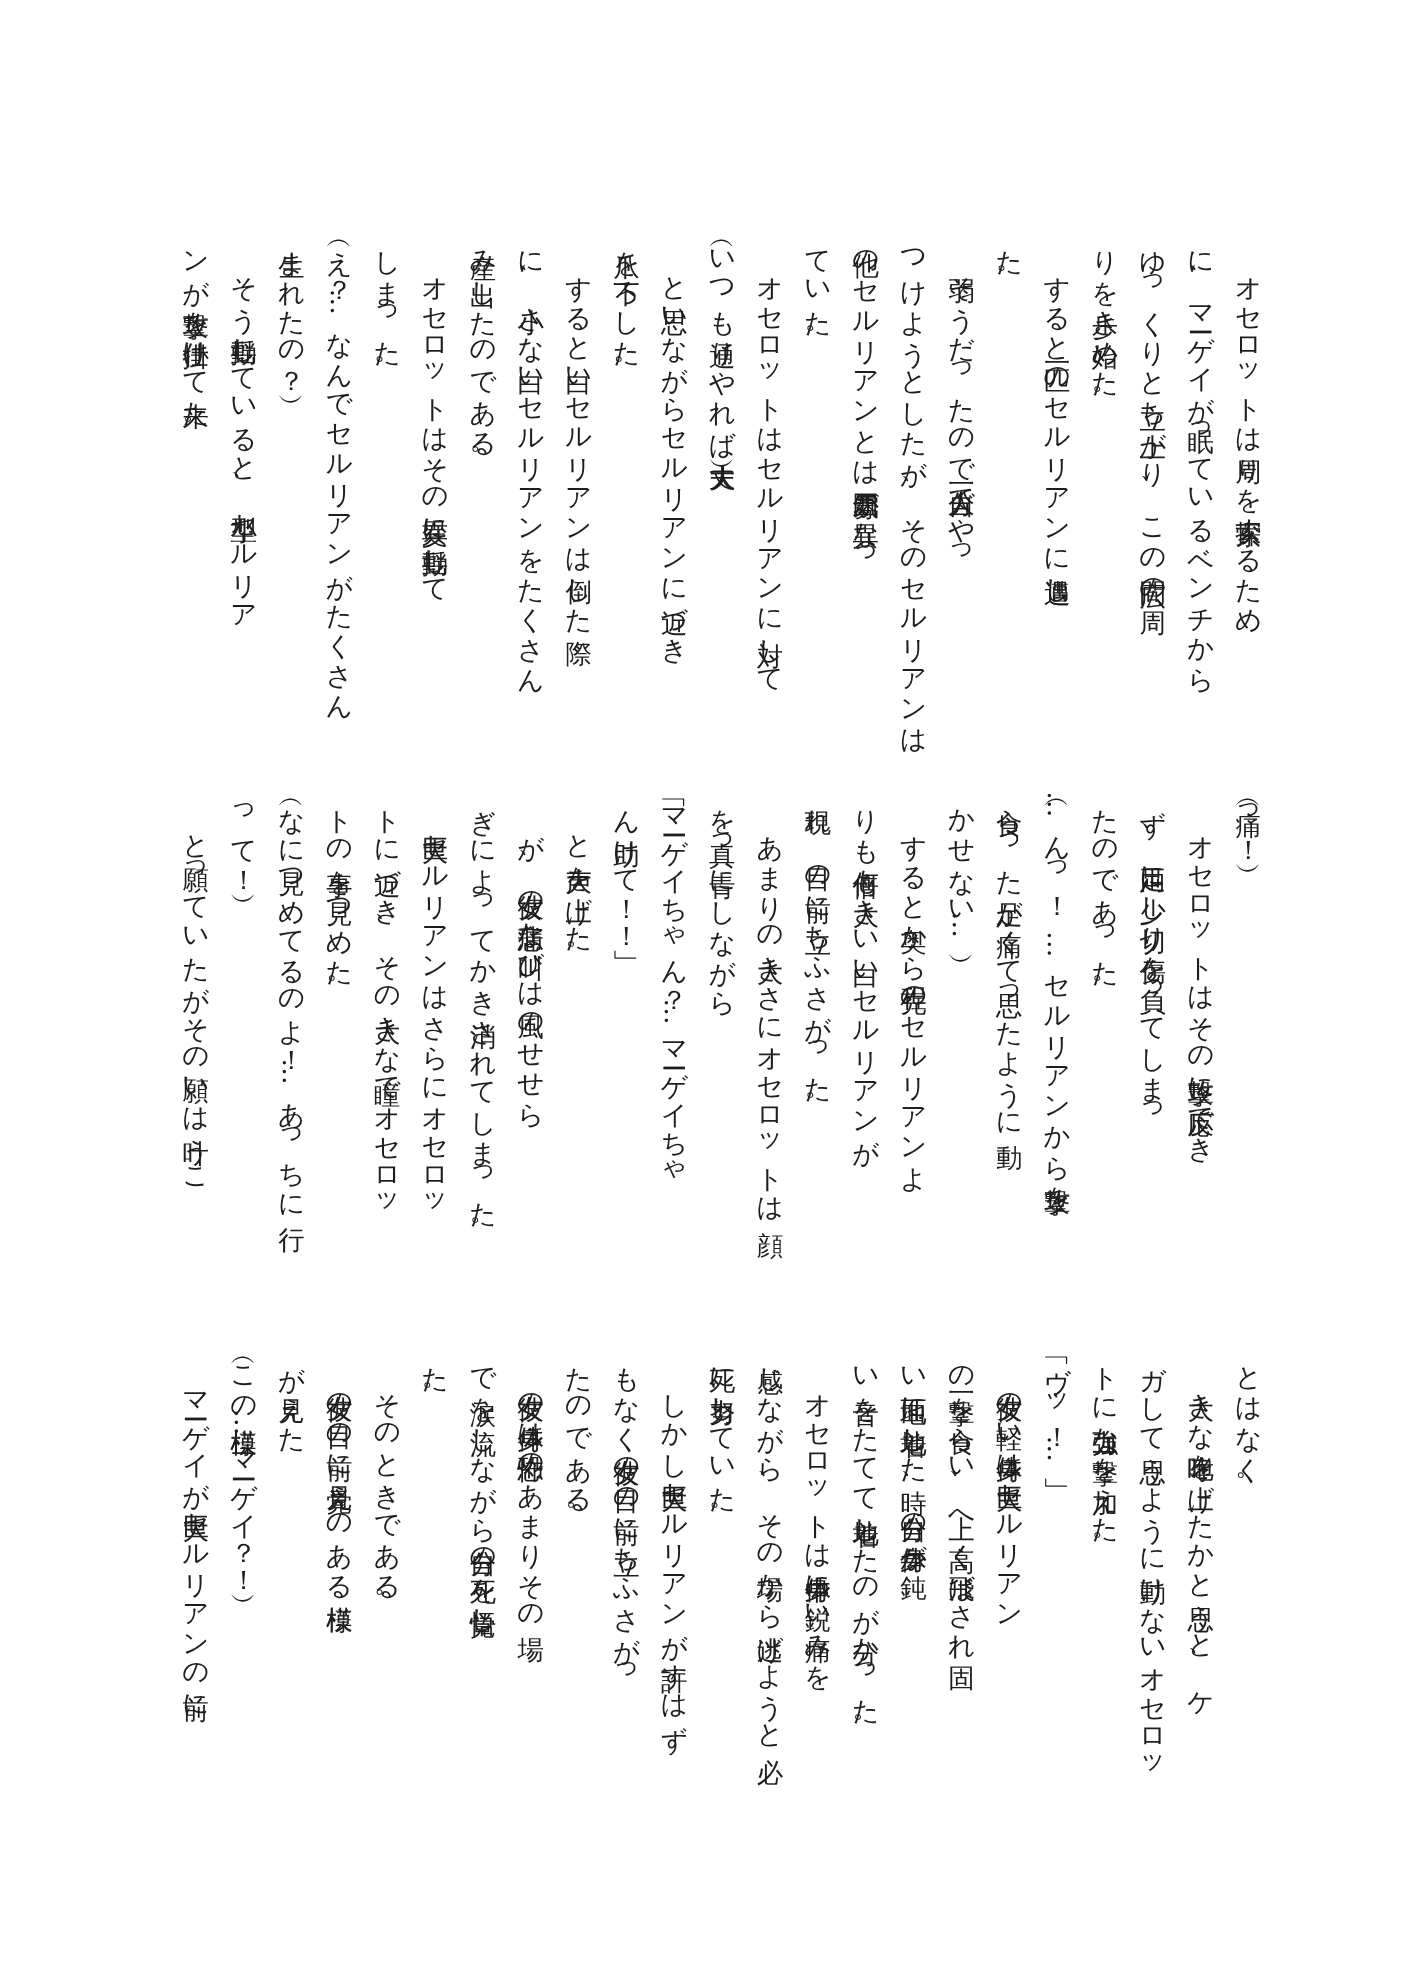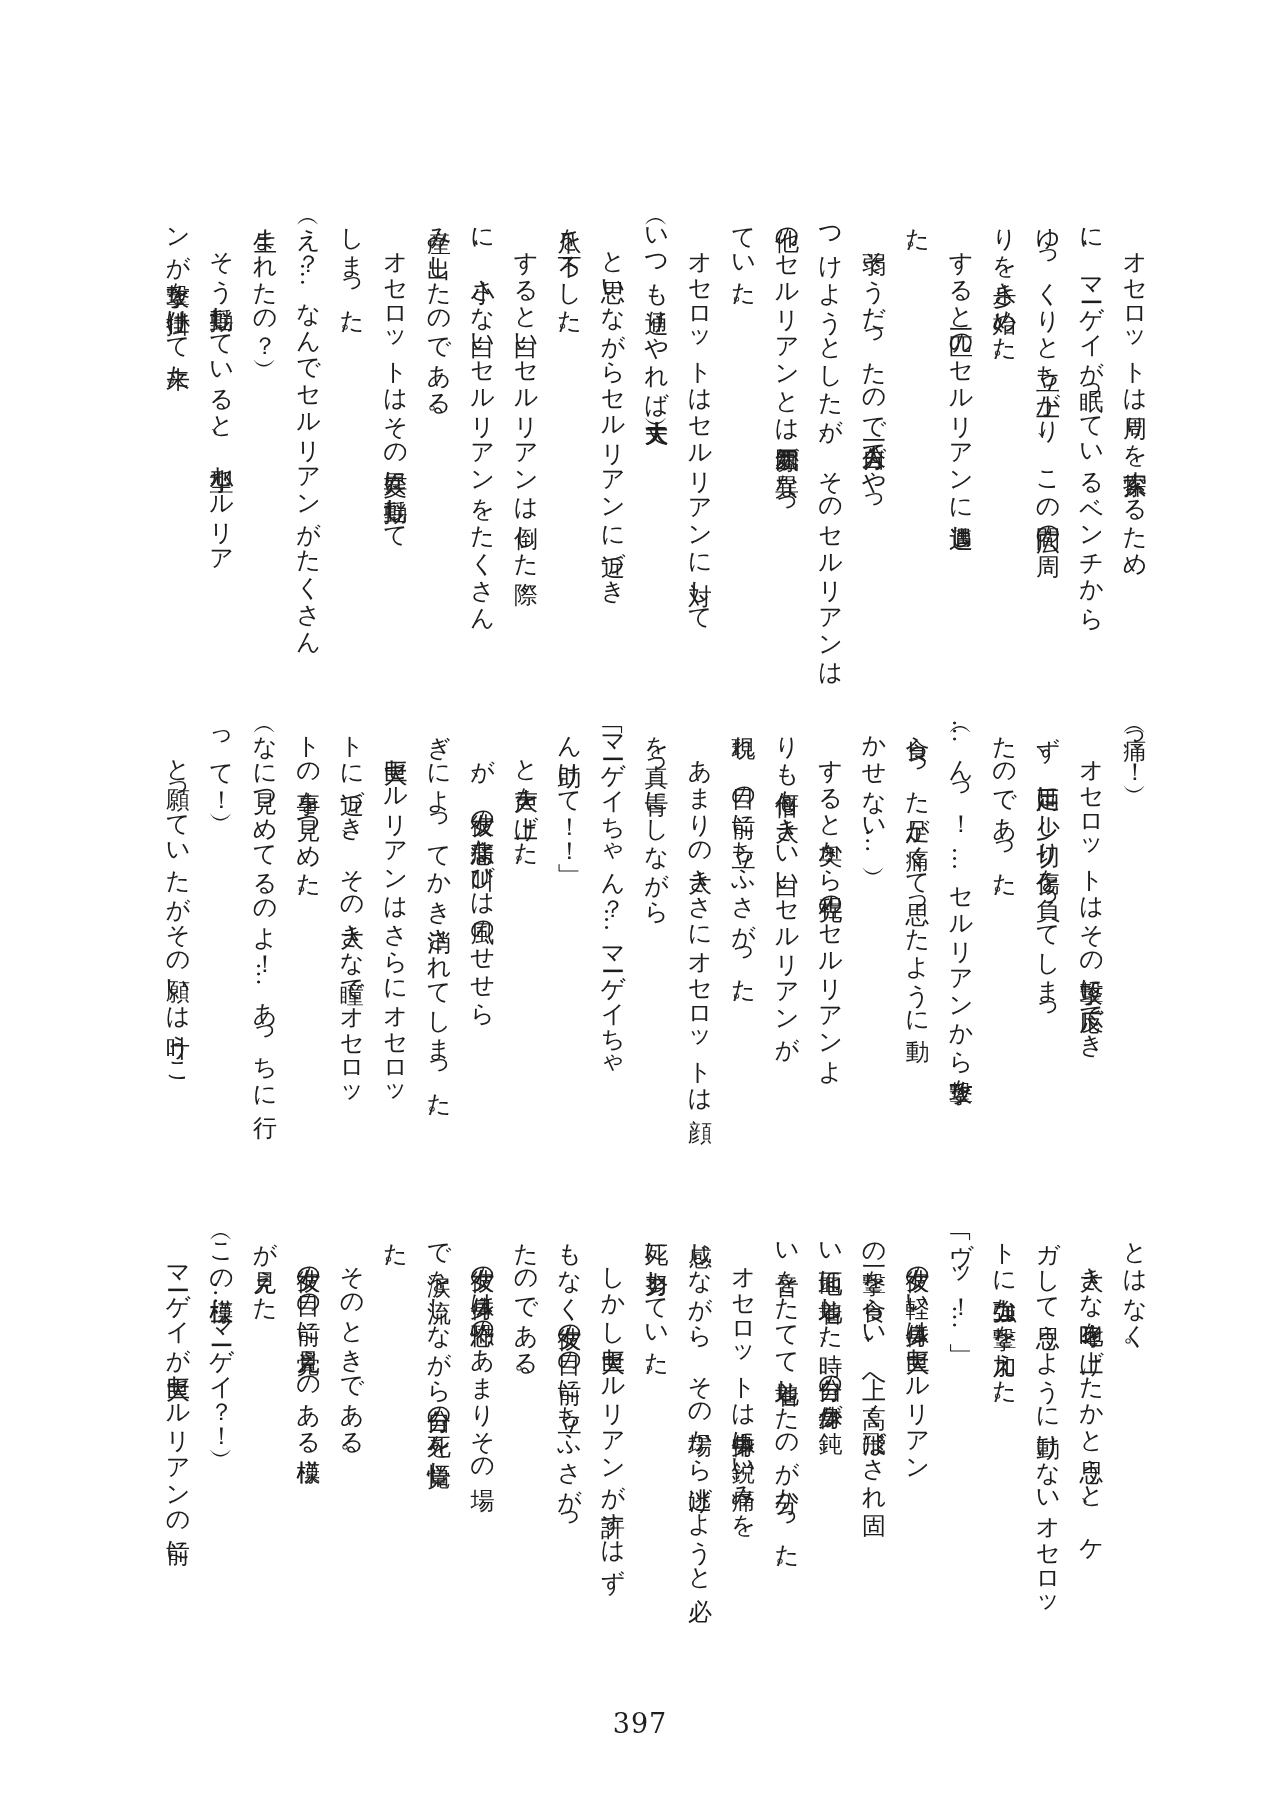--- a/index.html
+++ b/index.html
@@ -113,15 +113,14 @@
 たのである。
 　彼女の身体は恐怖のあまりその場
 で涙を流しながら自分の死を覚悟し
 た。
 　そのときである。
 　彼女の目の前に見覚えのある模様
 が見えた
 （この模様…マーゲイ？！）
 　マーゲイが巨大セルリアンの前に</section>
 
-  <footer class="page-number">397</footer>
 
 </div>
 
 </body></html>

